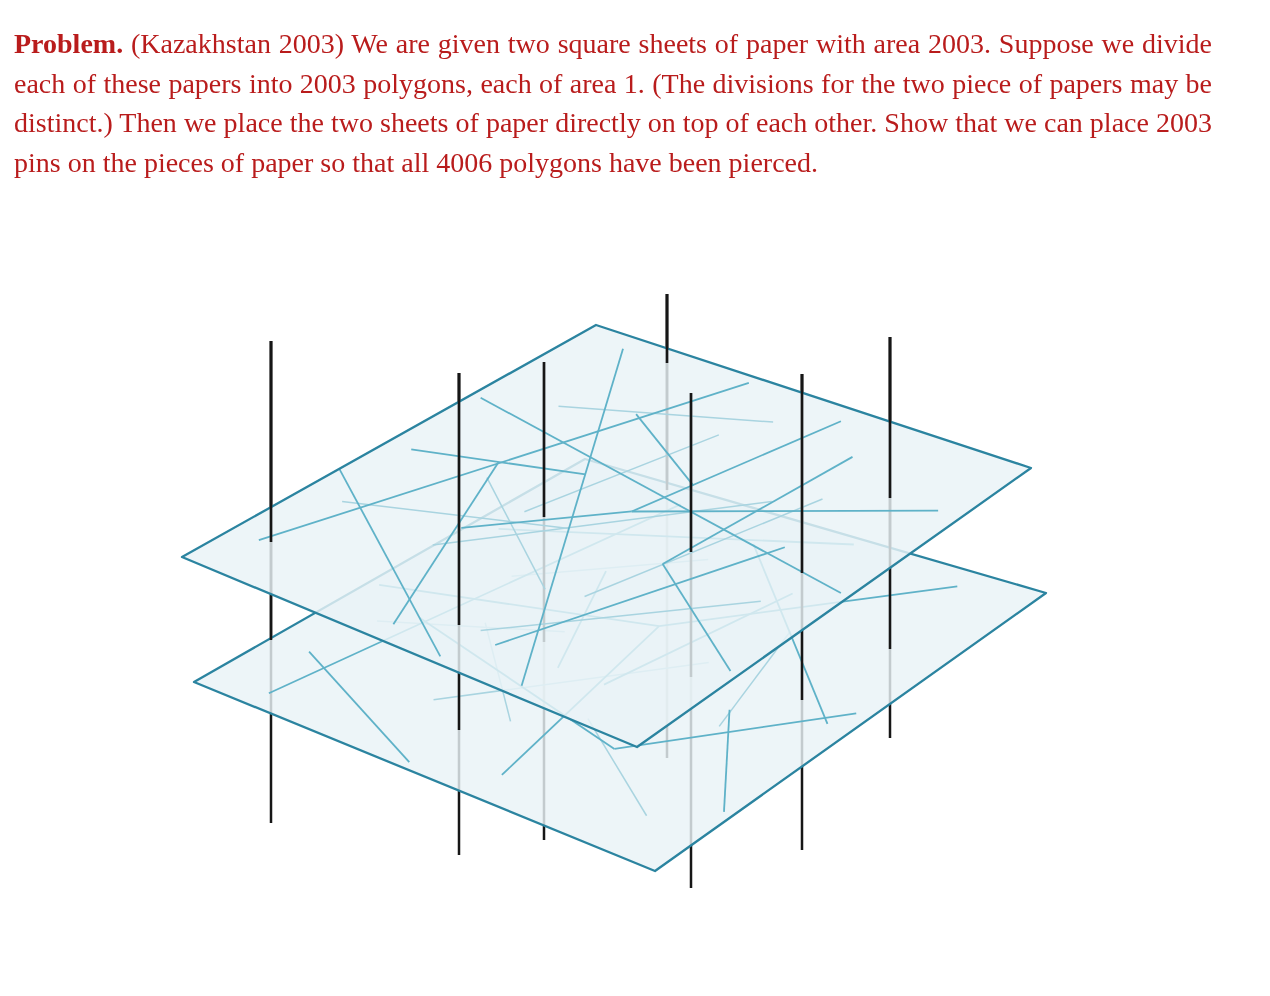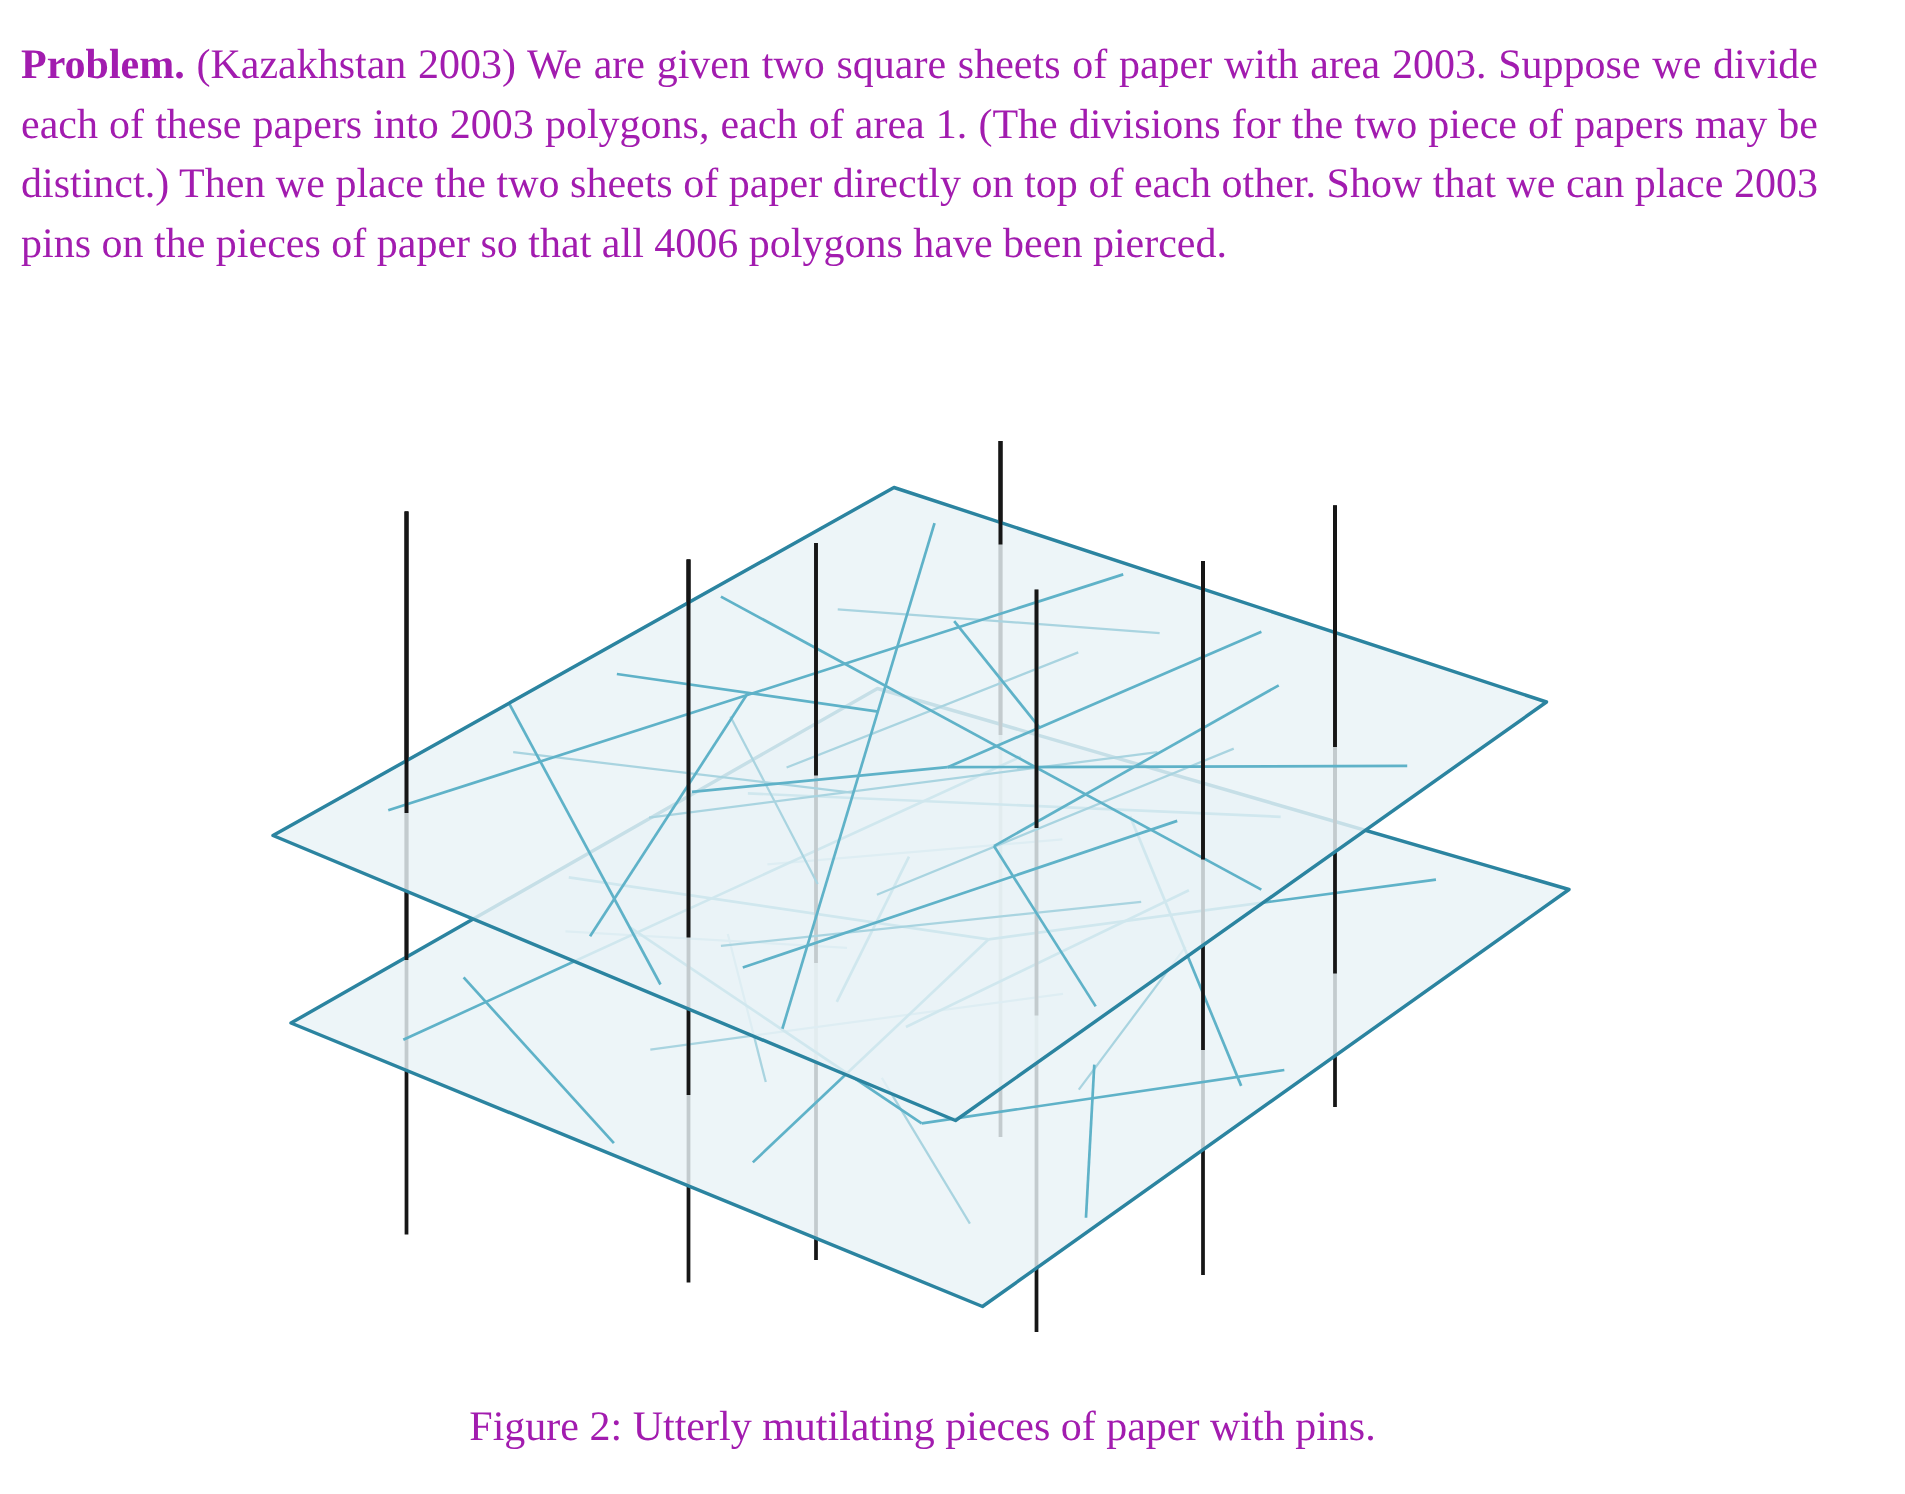--- a/index.html
+++ b/index.html
@@ -1,21 +1,21 @@
 <!DOCTYPE html>
 <html><head>
 <meta charset="utf-8">
 <style>
   html,body{margin:0;padding:0;background:#ffffff;}
   .page{
     position:relative;
     width:1270px;height:996px;
     background:#ffffff;
     font-family:"Liberation Serif","DejaVu Serif",serif;
-    color:#a21caf;
+    color:#b91c1c;
     overflow:hidden;
   }
   .problem{
     position:absolute;
     top:24px;left:14px;right:58px;
     font-size:28px;line-height:39.5px;
     text-align:justify;
     margin:0;
   }
   .problem b{font-weight:bold;}
@@ -120,15 +120,14 @@
           <line x1="459" y1="373" x2="459" y2="625" stroke="#161616" stroke-width="2.6"></line>
           <line x1="544" y1="362" x2="544" y2="517" stroke="#161616" stroke-width="2.6"></line>
           <line x1="667" y1="294" x2="667" y2="363" stroke="#161616" stroke-width="2.6"></line>
           <line x1="691" y1="393" x2="691" y2="552" stroke="#161616" stroke-width="2.6"></line>
           <line x1="802" y1="374" x2="802" y2="573" stroke="#161616" stroke-width="2.6"></line>
           <line x1="890" y1="337" x2="890" y2="498" stroke="#161616" stroke-width="2.6"></line>
         </g>
       </svg>
   </div>
 
-  <div class="caption">Figure 2: Utterly mutilating pieces of paper with pins.</div>
 
 </div>
 
 </body></html>

